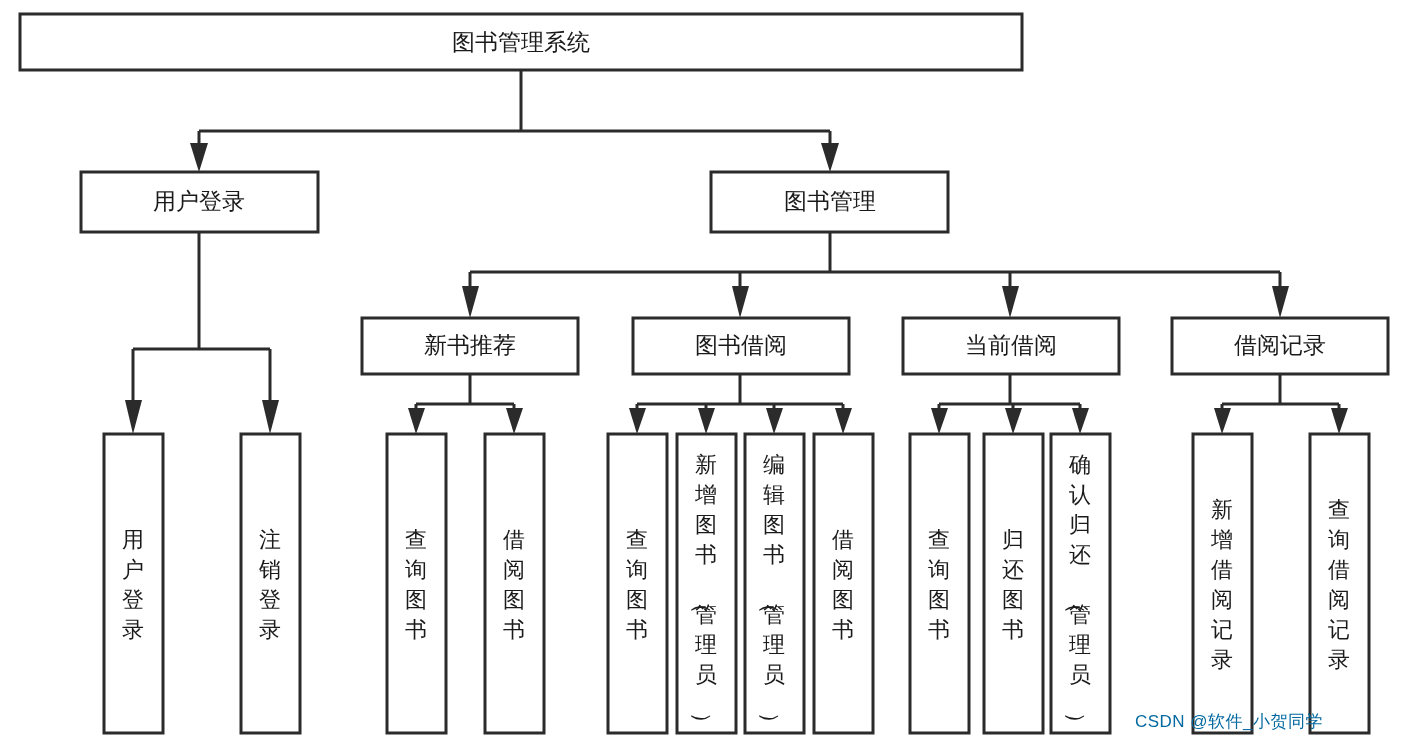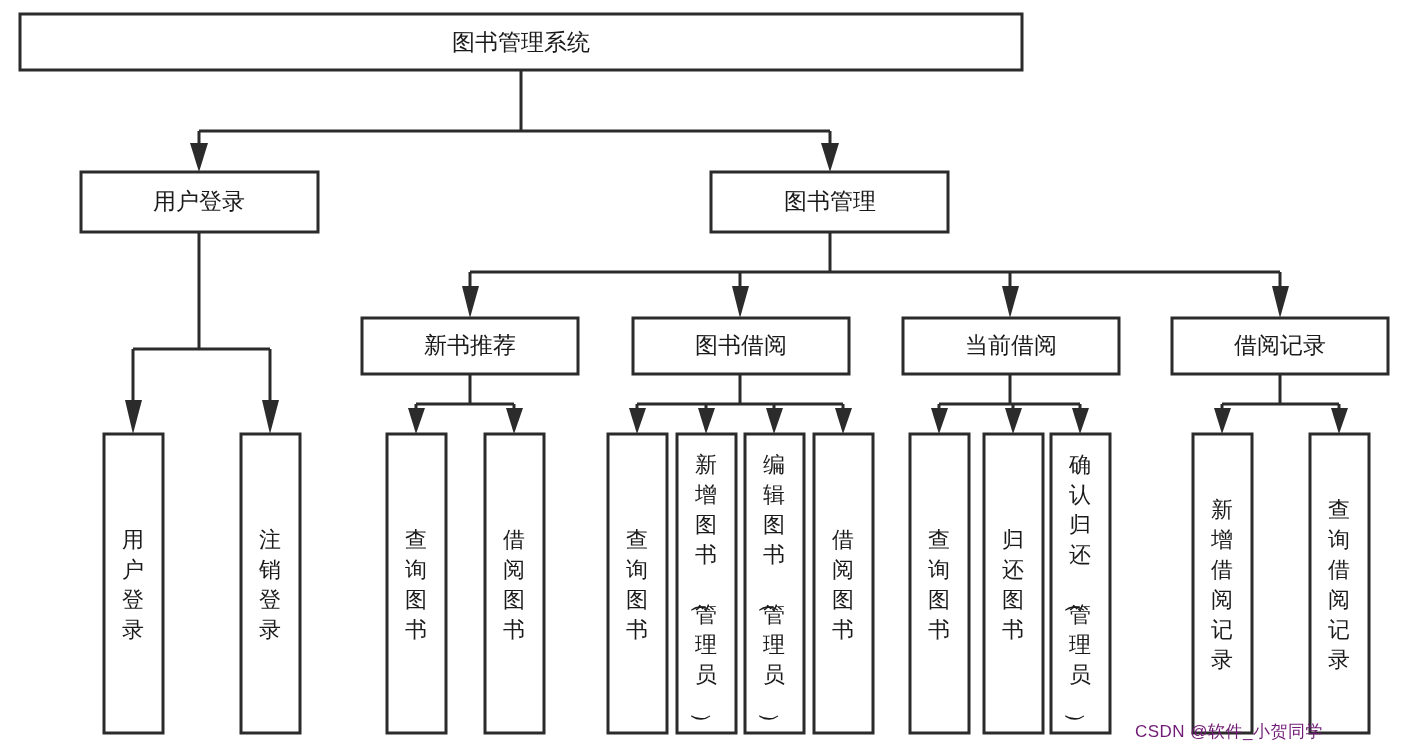--- a/index.html
+++ b/index.html
@@ -55,24 +55,24 @@
   }
   .leaf-label {
     font-family: "Liberation Sans", "DejaVu Sans", sans-serif;
     font-size: 22px;
     fill: #1a1a1a;
     text-anchor: middle;
   }
   .watermark {
     position: absolute;
     right: 14px;
-    bottom: 4px;
+    bottom: 14px;
     font-family: "Liberation Sans", "DejaVu Sans", sans-serif;
     font-size: 17px;
-    color: #701a75;
+    color: #0369a1;
     letter-spacing: 0.5px;
     white-space: nowrap;
     user-select: none;
   }
 </style>
 </head>
 <body>
 
 <div id="diagram-root">
   <svg class="flow" viewBox="0 0 1405 747" xmlns="http://www.w3.org/2000/svg">

